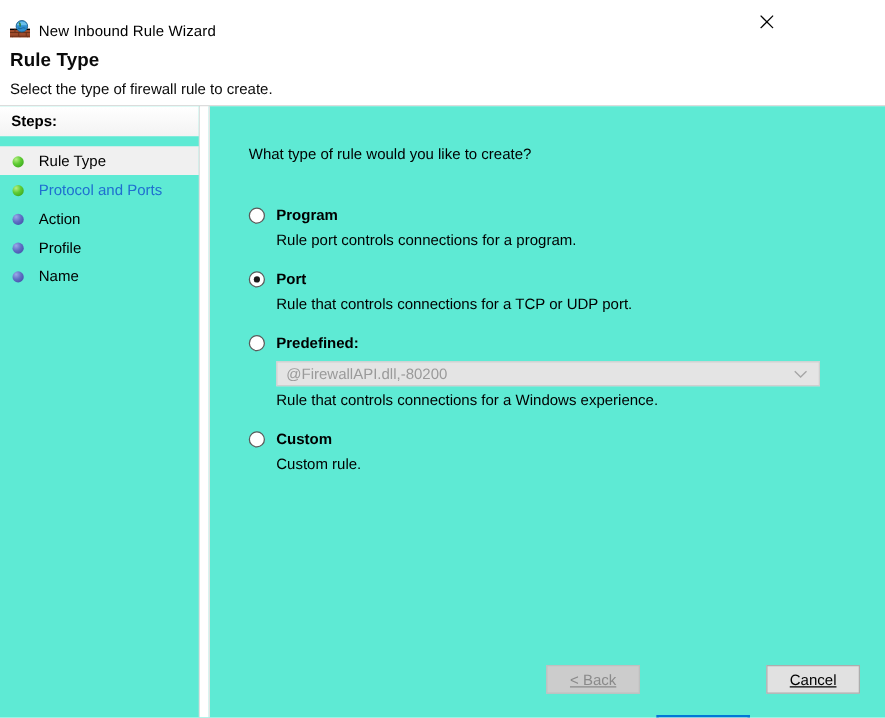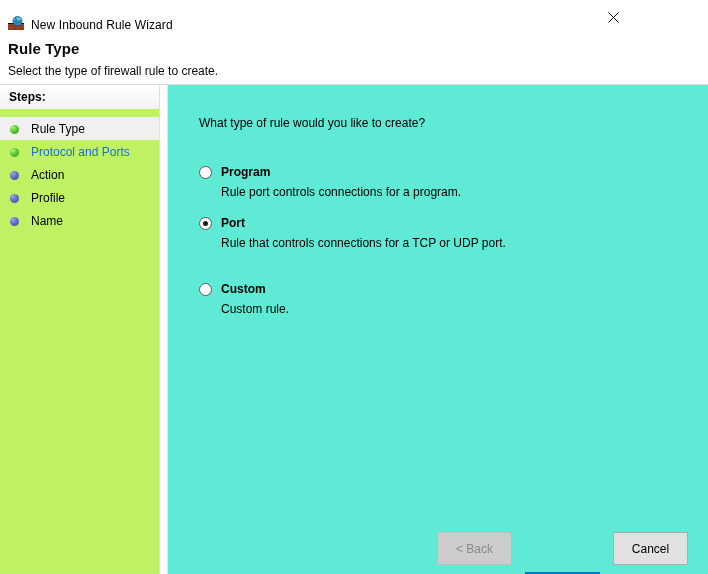--- a/index.html
+++ b/index.html
@@ -84,21 +84,21 @@
     background: #dcdcdc;
   }
 
   
   .sidebar {
     position: absolute;
     left: 0;
     top: 85px;
     width: 160px;
     height: 489px;
-    background: #bef264;
+    background: #5eead4;
     border-right: 1px solid #dfdfdf;
     box-sizing: border-box;
   }
   .steps-header {
     position: absolute;
     left: 0; top: 0;
     width: 159px;
     height: 24px;
     background: linear-gradient(to bottom, #ffffff 0%, #f3f3f3 100%);
     display: flex;
@@ -243,30 +243,31 @@
     position: absolute;
     left: 269px;
     top: 447px;
     width: 252px;
     height: 25px;
   }
   .btn {
     position: absolute;
     top: 0;
     width: 75px;
-    height: 33px;
+    height: 23px;
     font-size: 12px;
     font-family: "Liberation Sans", sans-serif;
     background: #e1e1e1;
     border: 1px solid #adadad;
     box-sizing: border-box;
     display: flex;
     align-items: center;
     justify-content: center;
     color: #000000;
+    text-decoration: underline;
   }
   .btn.disabled {
     background: #cccccc;
     border-color: #bfbfbf;
     color: #8a8a8a;
   }
   .btn.default {
     border: 2px solid #0078d7;
     background: #e1e1e1;
     margin-top: 40px;
@@ -369,20 +370,35 @@
     <div class="opt-block">
       <div class="opt-row">
         <span class="radio checked"></span>
         <span class="opt-title">Port</span>
       </div>
       <div class="opt-desc">Rule that controls connections for a TCP or UDP port.</div>
     </div>
 
     <div class="opt-gap"></div>
 
+    <div class="opt-block">
+      <div class="opt-row">
+        <span class="radio"></span>
+        <span class="opt-title">Predefined:</span>
+      </div>
+      <div class="combo">
+        <span class="combo-text">@FirewallAPI.dll,-80200</span>
+        <span class="combo-arrow">
+          <svg width="11" height="7" viewBox="0 0 11 7">
+            <path d="M0.8 1 L5.5 5.6 L10.2 1" fill="none" stroke="#a6a6a6" stroke-width="1.1"></path>
+          </svg>
+        </span>
+      </div>
+      <div class="opt-desc">Rule that controls connections for a Windows experience.</div>
+    </div>
 
     <div class="opt-gap"></div>
 
     <div class="opt-block">
       <div class="opt-row">
         <span class="radio"></span>
         <span class="opt-title">Custom</span>
       </div>
       <div class="opt-desc">Custom rule.</div>
     </div>

